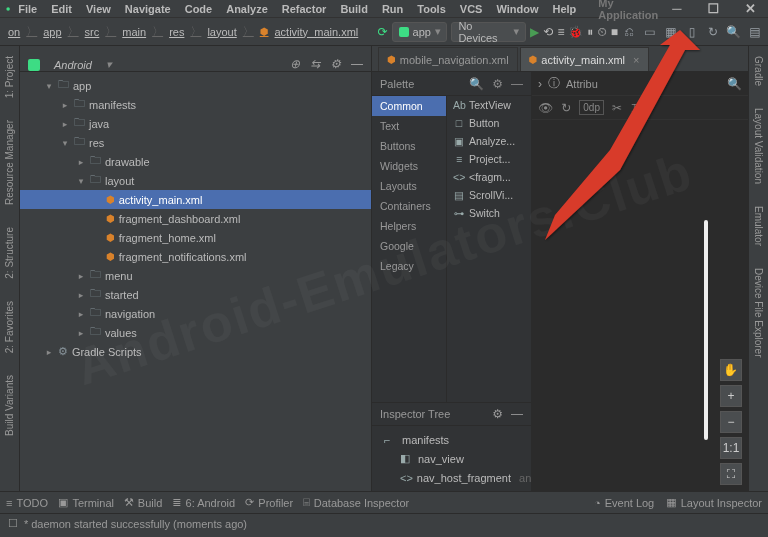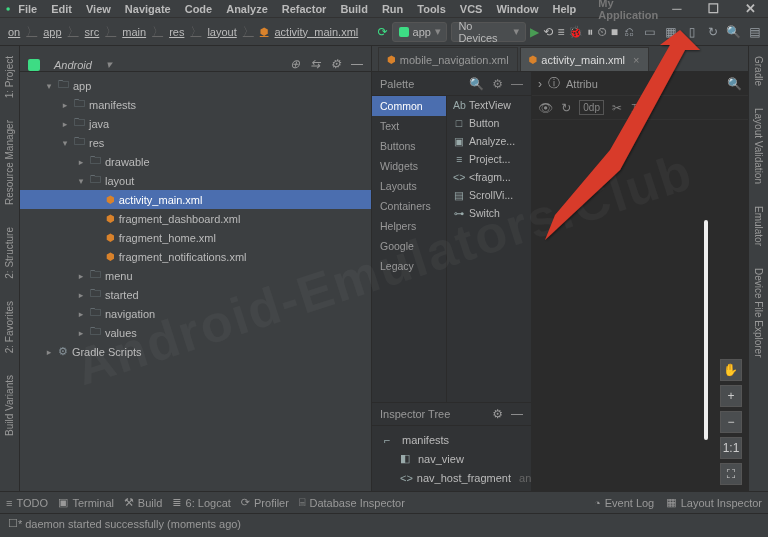--- a/index.html
+++ b/index.html
@@ -393,21 +393,21 @@
   <span class="bitem">
       <span>▣</span>
       <span>Terminal</span>
     </span>
   <span class="bitem">
       <span>⚒</span>
       <span>Build</span>
     </span>
   <span class="bitem">
       <span>≣</span>
-      <span>6: Logcat</span>
+      <span>6: Android</span>
     </span>
   <span class="bitem">
       <span>⟳</span>
       <span>Profiler</span>
     </span>
   <span class="bitem">
       <span>⌸</span>
       <span>Database Inspector</span>
     </span>
   <div class="right">
@@ -417,21 +417,21 @@
       </span>
     <span class="bitem">
         <span>▦</span>
         <span>Layout Inspector</span>
       </span>
   </div>
 </div>
 
 <div class="status-bar">
   <span>☐</span>
-  <span style="">* daemon started successfully (moments ago)</span>
+  <span style="margin-left:6px">* daemon started successfully (moments ago)</span>
 </div>
 
 <svg class="arrow-overlay" width="220" height="230">
   <defs>
       <filter id="s">
         <feDropShadow dx="1" dy="1" stdDeviation="1" flood-opacity="0.5"></feDropShadow>
       </filter>
     </defs>
   <polygon points="180,10 200,30 185,30 120,150 45,220 55,195 110,130 170,25 160,25" fill="#d83a2b" filter="url(#s)"></polygon>
 </svg>

